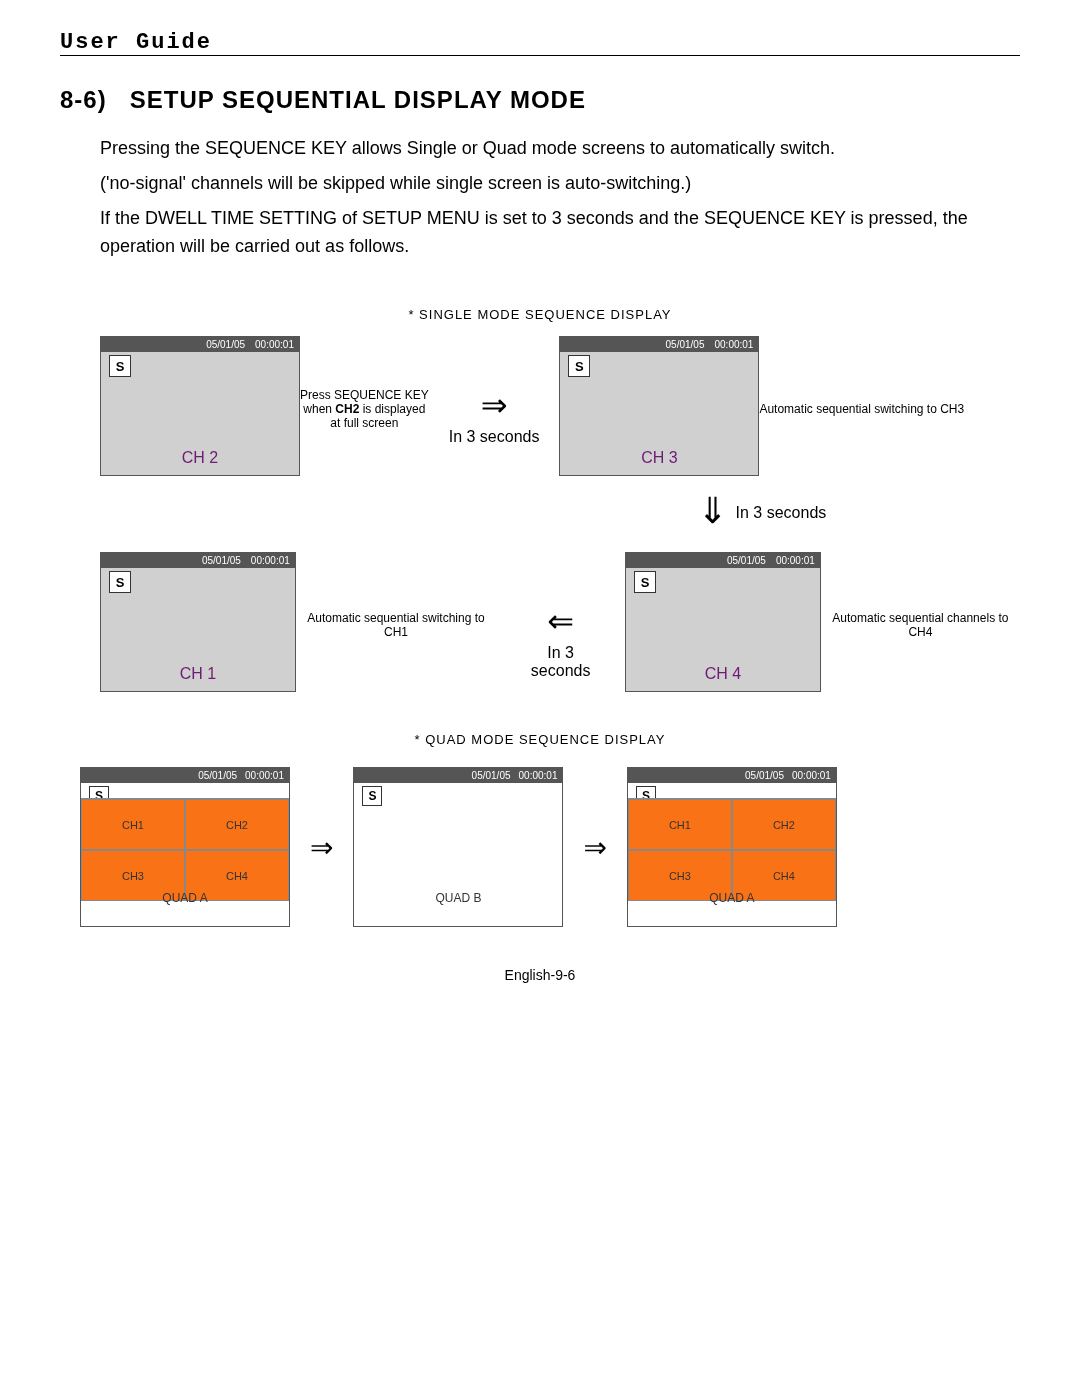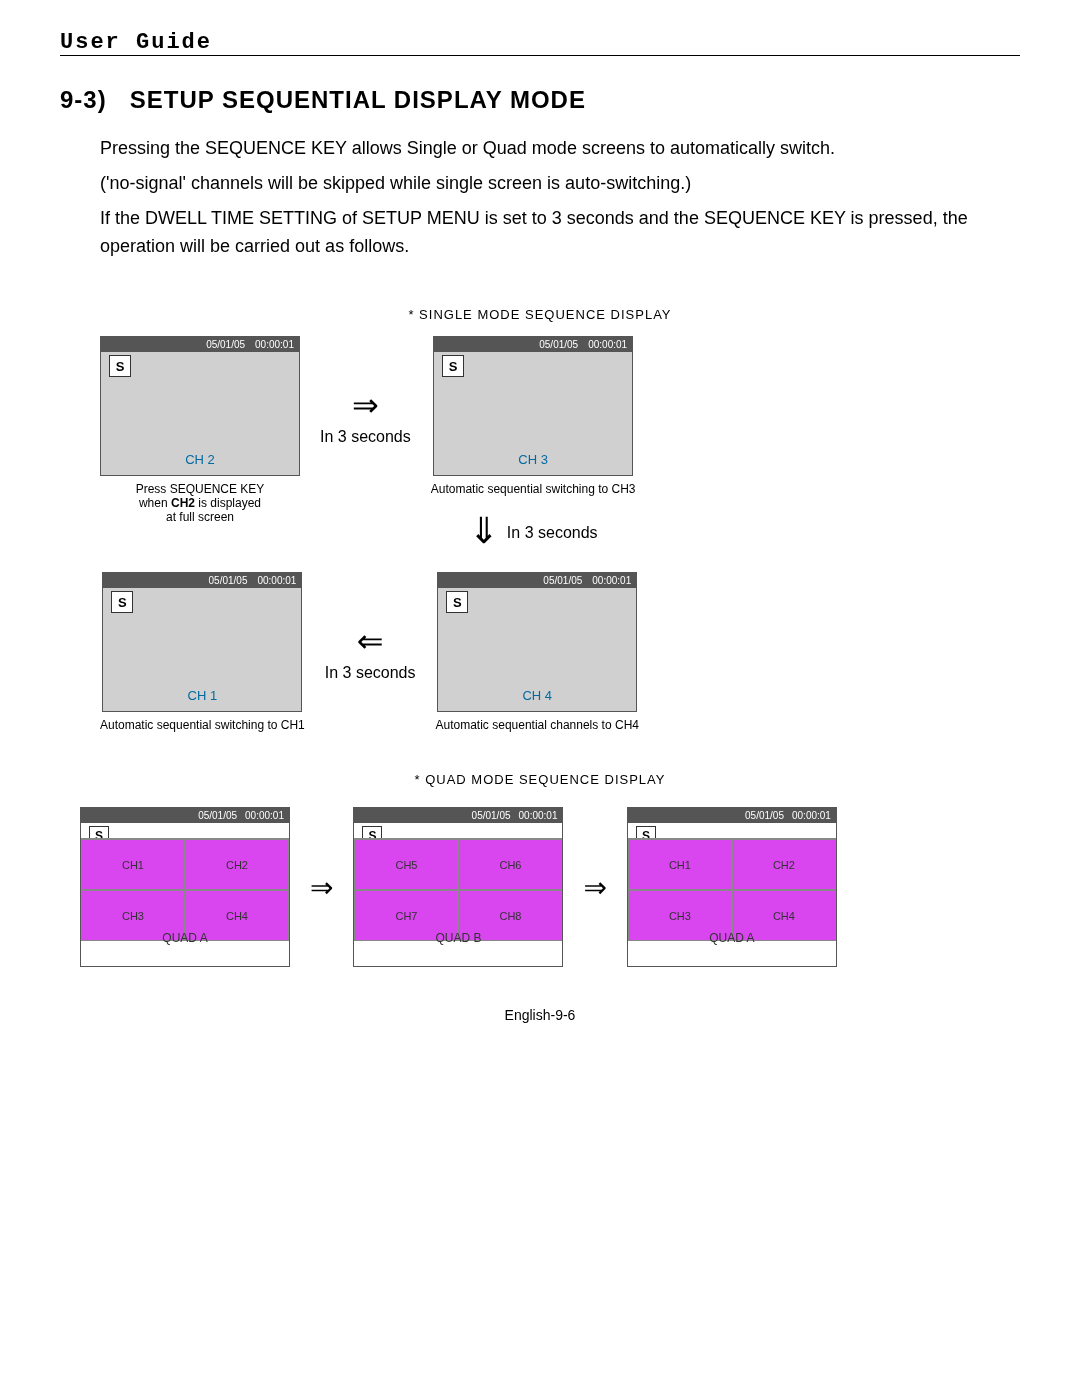--- a/index.html
+++ b/index.html
@@ -78,27 +78,27 @@
       justify-content: center;
       font-weight: bold;
       font-size: 13px;
     }
 
     .screen-ch-label {
       position: absolute;
       bottom: 8px;
       left: 50%;
       transform: translateX(-50%);
-      font-size: 13px;
-      color: #0369a1;
+      font-size: 16px;
+      color: #701a75;
     }
 
     .sequence-item {
       display: flex;
-      flex-direction: column;
+      flex-direction: row;
       align-items: center;
     }
 
     .sequence-item .caption {
       font-size: 12px;
       margin-top: 6px;
       text-align: center;
       max-width: 220px;
     }
 
@@ -185,21 +185,21 @@
       border-top: 1px solid #888;
     }
 
     .quad-cell {
       border: 0.5px solid #888;
       display: flex;
       align-items: center;
       justify-content: center;
       font-size: 11px;
       color: #333;
-      background: #d946ef;
+      background: #f97316;
     }
 
     .quad-footer {
       position: absolute;
       bottom: 21px;
       left: 50%;
       transform: translateX(-50%);
       font-size: 12px;
       color: #333;
       white-space: nowrap;
@@ -219,21 +219,21 @@
     }
 
     .bold { font-weight: bold; }
   </style>
 </head>
 <body>
 
 <div class="user-guide-title">User Guide</div>
 
 <div class="section-title">
-  <span>9-3)</span>
+  <span>8-6)</span>
   &nbsp;
   <span>SETUP SEQUENTIAL DISPLAY MODE</span>
 </div>
 
 <p class="body-text">Pressing the SEQUENCE KEY allows Single or Quad mode screens to automatically switch.</p>
 <p class="body-text">('no-signal' channels will be skipped while single screen is auto-switching.)</p>
 <p class="body-text">If the DWELL TIME SETTING of SETUP MENU is set to 3 seconds and the SEQUENCE KEY is pressed, the operation will be carried out as follows.</p>
 
 <div class="subsection-title">* SINGLE MODE SEQUENCE DISPLAY</div>
 
@@ -340,26 +340,20 @@
     <span style="font-size:28px;">⇒</span>
   </div>
 
   <div class="sequence-item">
     <div class="quad-screen">
       <div class="quad-screen-header">
         <span>05/01/05</span>
         <span>00:00:01</span>
       </div>
       <div class="quad-s-badge">S</div>
-      <div class="quad-grid">
-        <div class="quad-cell">CH5</div>
-        <div class="quad-cell">CH6</div>
-        <div class="quad-cell">CH7</div>
-        <div class="quad-cell">CH8</div>
-      </div>
       <div class="quad-footer">QUAD B</div>
     </div>
   </div>
 
   <div class="arrow-with-label" style="margin-top:0;">
     <span style="font-size:28px;">⇒</span>
   </div>
 
   <div class="sequence-item">
     <div class="quad-screen">

